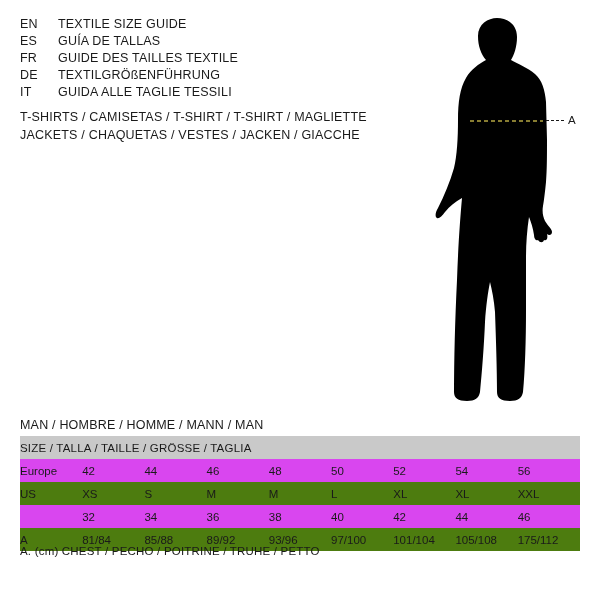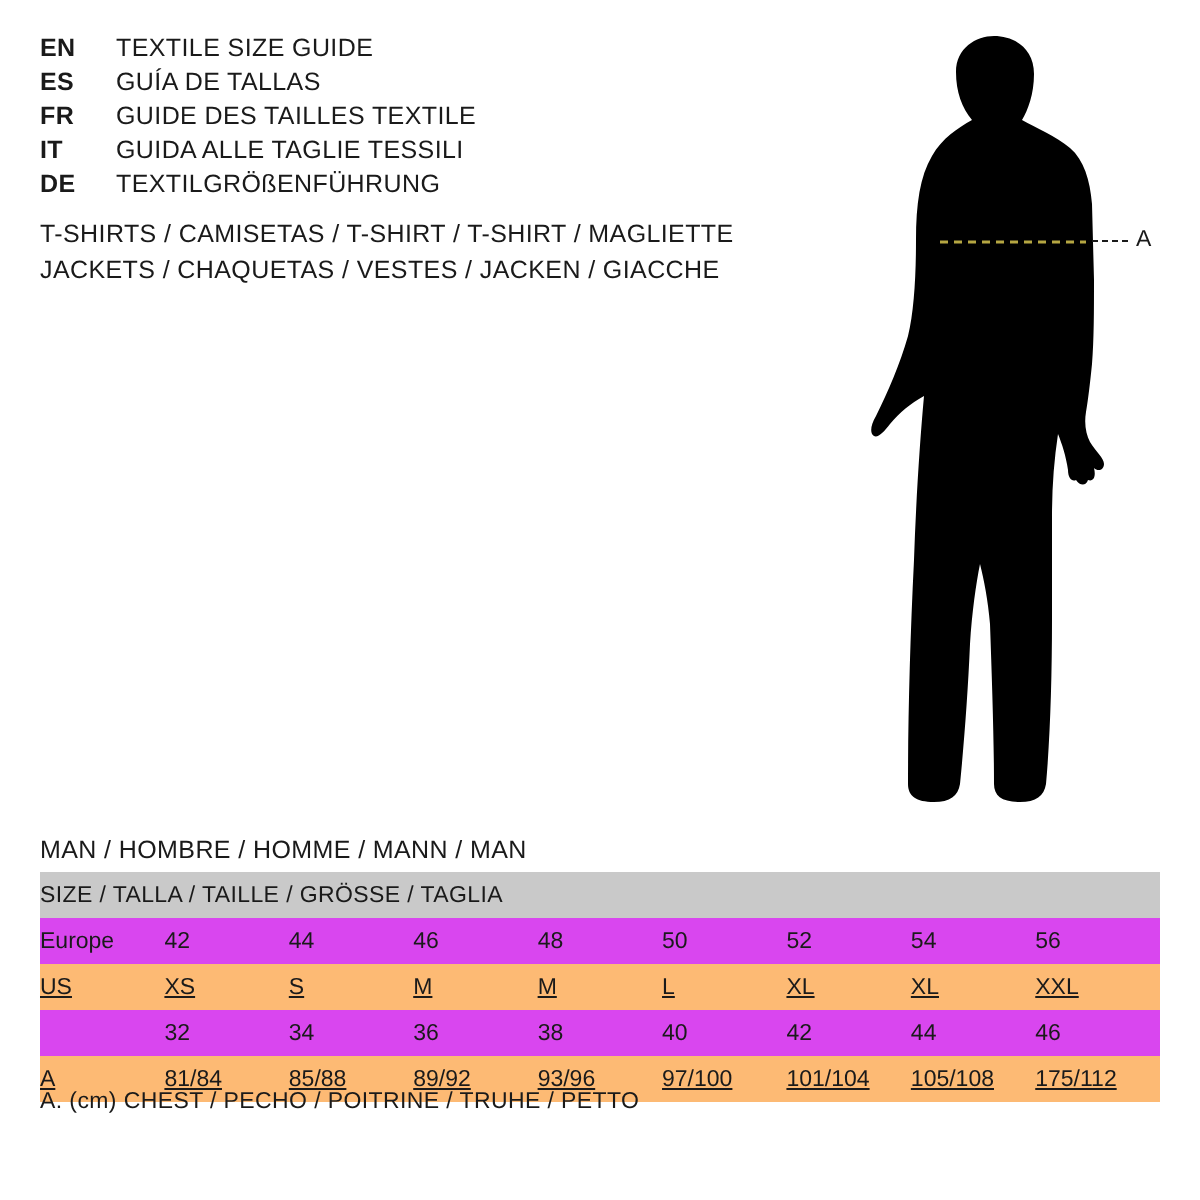--- a/index.html
+++ b/index.html
@@ -33,21 +33,20 @@
     display: flex;
     align-items: baseline;
     height: 17px;
     font-size: 12.5px;
     letter-spacing: 0.2px;
   }
   .lang-code {
     width: 38px;
     flex: 0 0 38px;
     color: #1a1a1a;
-    font-weight: bold;
   }
   .lang-text {
     color: #1a1a1a;
     white-space: nowrap;
   }
 
   
   .cat-block {
     position: absolute;
     left: 20px;
@@ -111,21 +110,21 @@
     height: 17px;
     color: #1a1a1a;
     vertical-align: middle;
   }
   tr.head-row td {
     background: #c9c9c9;
     font-size: 11.5px;
     letter-spacing: 0.2px;
   }
   tr.row-shade td { background: #d946ef; }
-  tr.row-plain td { background: #fdba74; text-decoration: underline; }
+  tr.row-plain td { background: #4d7c0f; }
   td.c-label { padding-left: 4px; width: 88px; }
   td.c-val { width: 67px; }
   .footnote {
     position: absolute;
     left: 20px;
     top: 545px;
     font-size: 11.5px;
     letter-spacing: 0.2px;
     color: #1a1a1a;
   }
@@ -142,26 +141,26 @@
     </div>
     <div class="lang-row">
       <span class="lang-code">ES</span>
       <span class="lang-text">GUÍA DE TALLAS</span>
     </div>
     <div class="lang-row">
       <span class="lang-code">FR</span>
       <span class="lang-text">GUIDE DES TAILLES TEXTILE</span>
     </div>
     <div class="lang-row">
+      <span class="lang-code">DE</span>
+      <span class="lang-text">TEXTILGRÖßENFÜHRUNG</span>
+    </div>
+    <div class="lang-row">
       <span class="lang-code">IT</span>
       <span class="lang-text">GUIDA ALLE TAGLIE TESSILI</span>
-    </div>
-    <div class="lang-row">
-      <span class="lang-code">DE</span>
-      <span class="lang-text">TEXTILGRÖßENFÜHRUNG</span>
     </div>
   </div>
 
   <div class="cat-block">
     <div class="cat-line">T-SHIRTS / CAMISETAS / T-SHIRT / T-SHIRT / MAGLIETTE</div>
     <div class="cat-line">JACKETS / CHAQUETAS / VESTES / JACKEN / GIACCHE</div>
   </div>
 
   <div class="figure-wrap">
     <svg class="figure-svg" width="200" height="400" viewBox="0 0 200 400">

